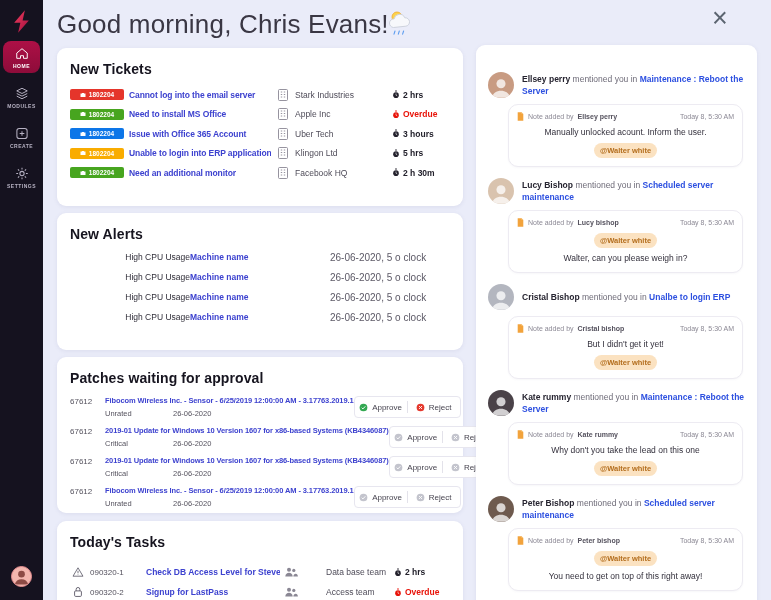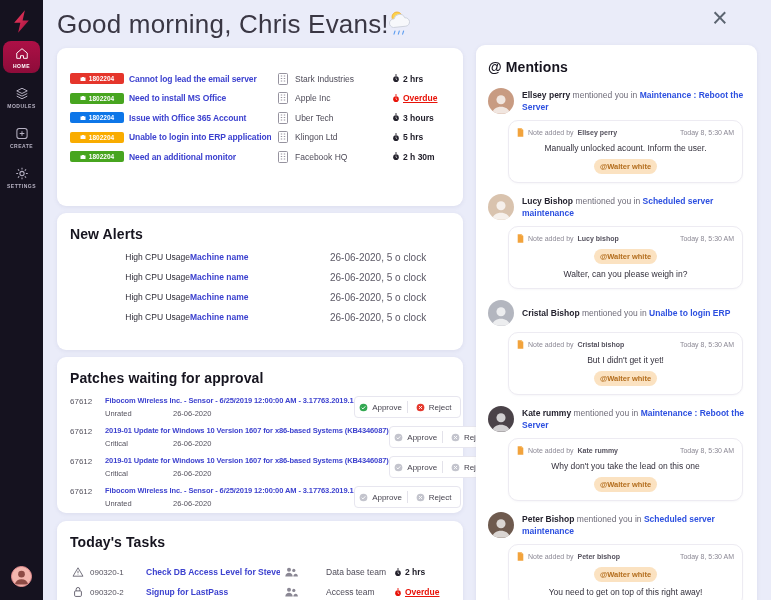--- a/index.html
+++ b/index.html
@@ -41,21 +41,21 @@
   #ticket-rows{margin-top:8px;}
   .t-row{display:grid;grid-template-columns:54px 1fr 14px 92px 58px;column-gap:5px;align-items:center;height:19.5px;}
   .badge{height:11px;border-radius:2px;color:#fff;font-size:6.5px;font-weight:700;display:flex;
          align-items:center;justify-content:center;gap:3px;padding:0 3px;}
   .badge svg{width:6px;height:6px;flex:none;}
   .t-title{font-size:8.5px;font-weight:700;color:#3d42cf;letter-spacing:-.1px;white-space:nowrap;overflow:hidden;cursor:pointer;}
   .ico-g{display:flex;align-items:center;justify-content:center;}
   .company{font-size:8.5px;color:#4f4c59;white-space:nowrap;overflow:hidden;}
   .timecell{font-size:8.5px;font-weight:700;color:#23212c;display:flex;align-items:center;gap:3px;}
   .timecell svg{width:8px;height:9px;flex:none;}
-  .timecell.overdue{color:#e81309;text-decoration:underline;}
+  .timecell.overdue{color:#e81309;}
 
   
   #alert-rows{margin-top:5px;}
   .a-row{display:grid;grid-template-columns:120px 140px 1fr;align-items:center;height:20px;}
   .a-name{font-size:8.5px;color:#2f2d38;text-align:right;}
   .a-machine{font-size:8.5px;font-weight:700;color:#3d42cf;cursor:pointer;}
   .a-dt{font-size:10px;color:#5c5966;}
 
   
   #patch-rows{margin-top:10px;}
@@ -162,29 +162,30 @@
     <circle cx="12" cy="9" r="5" fill="#fcd34d" stroke="#f0a92c" stroke-width=".8"></circle>
     <path d="M8.5 19.5a4.3 4.3 0 0 1 .6-8.6 5.6 5.6 0 0 1 10.7-1.1 4.2 4.2 0 1 1 1 8.4z" fill="#f7f8fb" stroke="#c9ced9" stroke-width=".9"></path>
     <g stroke="#5d9df0" stroke-width="1.1" stroke-linecap="round">
       <path d="M10 23l-1 3.2M14.3 23l-1 3.2M18.6 23l-1 3.2"></path>
     </g>
   </svg>
 </div>
 <div class="close">×</div>
 
 <div class="card" id="card-tickets">
+  <h2>New Tickets</h2>
   <div id="ticket-rows">
       <div class="t-row">
     <span class="badge" style="background: rgb(229, 53, 43);">
       <svg viewBox="0 0 12 12">
             <path d="M4 3V1.8h4V3h3v7.2H1V3z" fill="#fff"></path>
           </svg>
       <span>1802204</span>
     </span>
-    <a class="t-title">Cannot log lead the email server</a>
+    <a class="t-title">Cannot log into the email server</a>
     <span class="ico-g">
       <svg viewBox="0 0 14 14" fill="none" stroke="#8a8794" stroke-width=".9">
             <rect x="2.5" y="1.5" width="9" height="11" rx="1"></rect>
             <path d="M4.8 4h1.4M7.8 4h1.4M4.8 6.5h1.4M7.8 6.5h1.4M4.8 9h1.4M7.8 9h1.4"></path>
           </svg>
     </span>
     <span class="company">Stark Industries</span>
     <span class="timecell">
       <svg viewBox="0 0 12 12">
             <rect x="4.6" y="0" width="2.8" height="1.6" rx=".4" fill="currentColor"></rect>
@@ -506,21 +507,20 @@
             <circle cx="6" cy="7" r="4.2" fill="currentColor"></circle>
             <path d="M6 4.5V7l1.8 1" stroke="#fff" stroke-width=".9" fill="none"></path>
           </svg>
       <span>Overdue</span>
     </span>
   </div>
     </div>
 </div>
 
 <div class="card" id="card-mentions">
-  <h2>@ Mentions</h2>
   <div id="mention-list">
       <div class="m-item">
     <div class="m-head">
       <span class="m-avatar" style="background: rgb(200, 155, 130);">
         <svg viewBox="0 0 24 24" fill="rgba(255,255,255,.75)">
               <circle cx="12" cy="9" r="4.2"></circle>
               <path d="M3.5 22c.9-4.4 4.3-6.6 8.5-6.6s7.6 2.2 8.5 6.6z"></path>
             </svg>
       </span>
       <span class="m-headtext">

